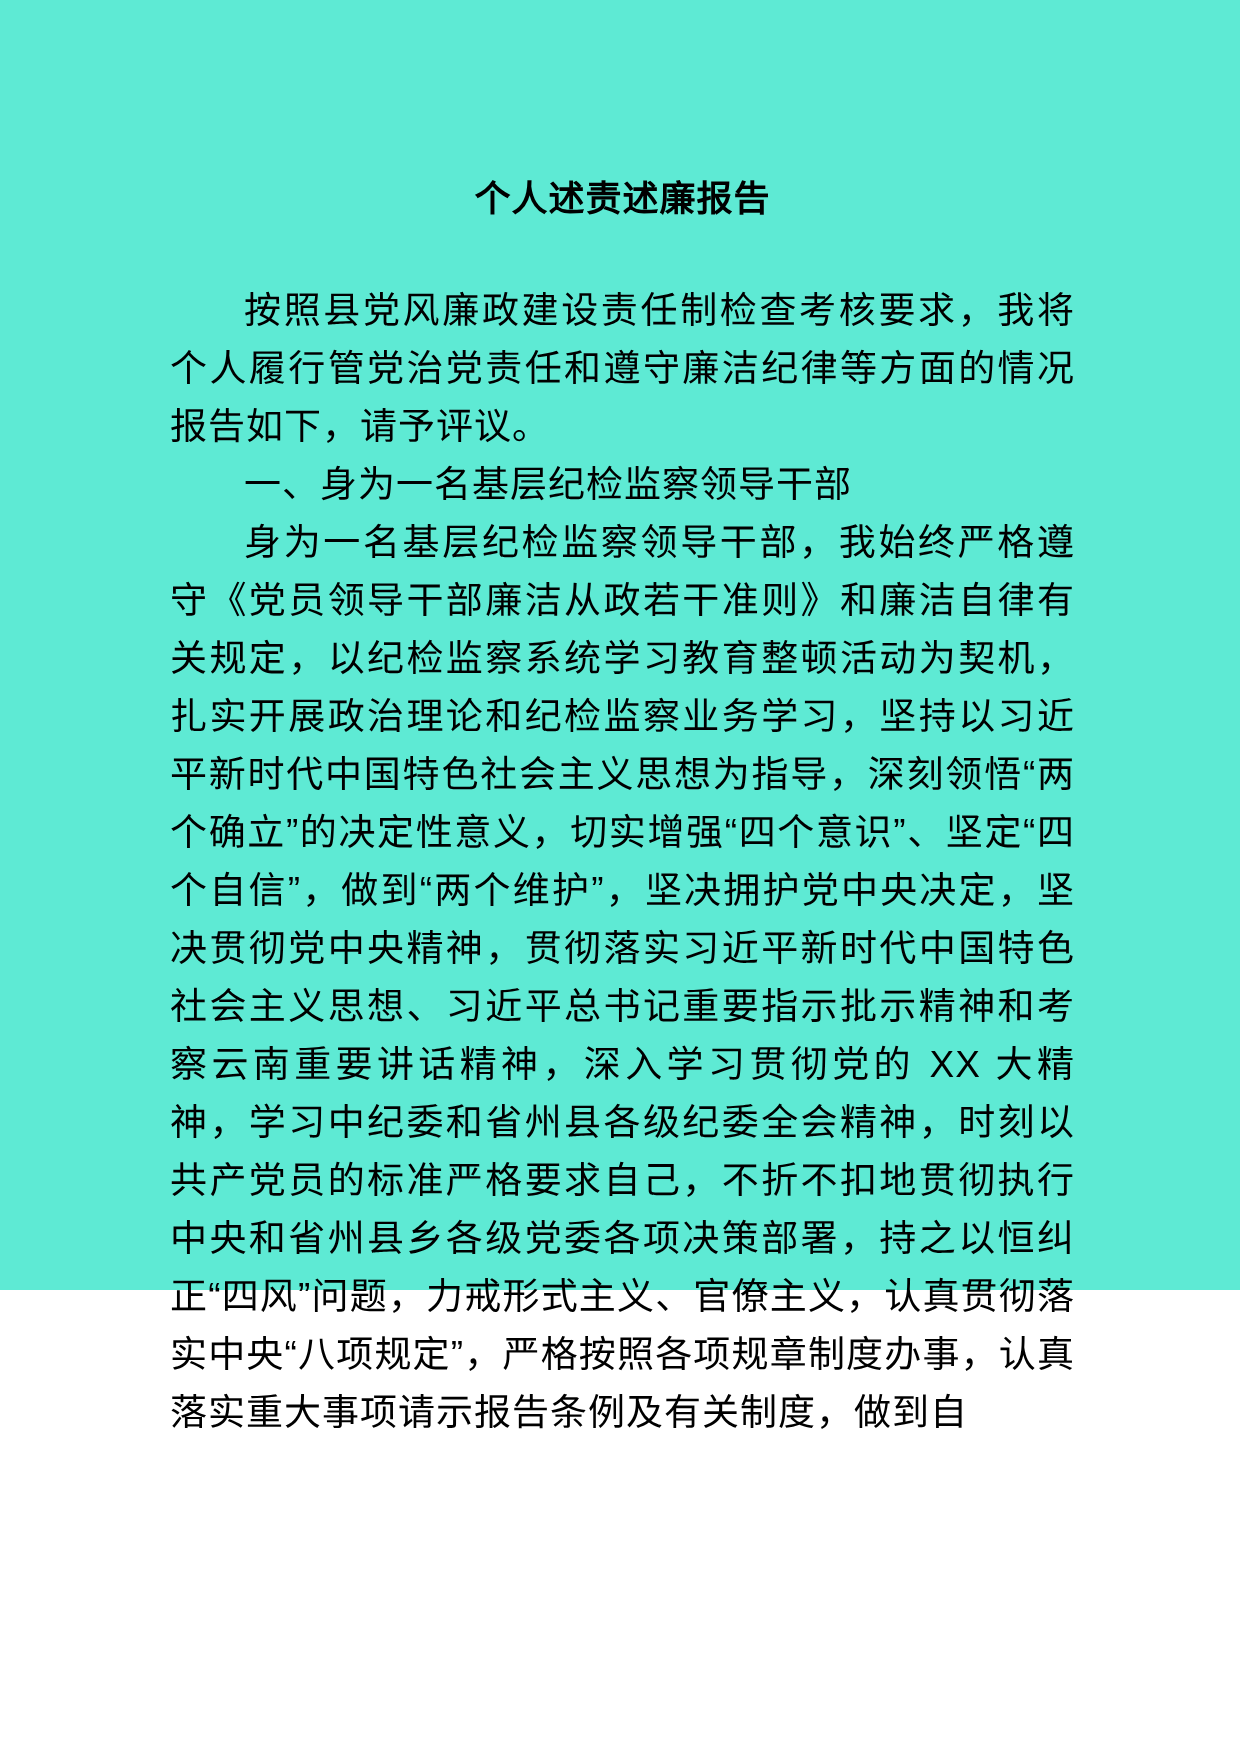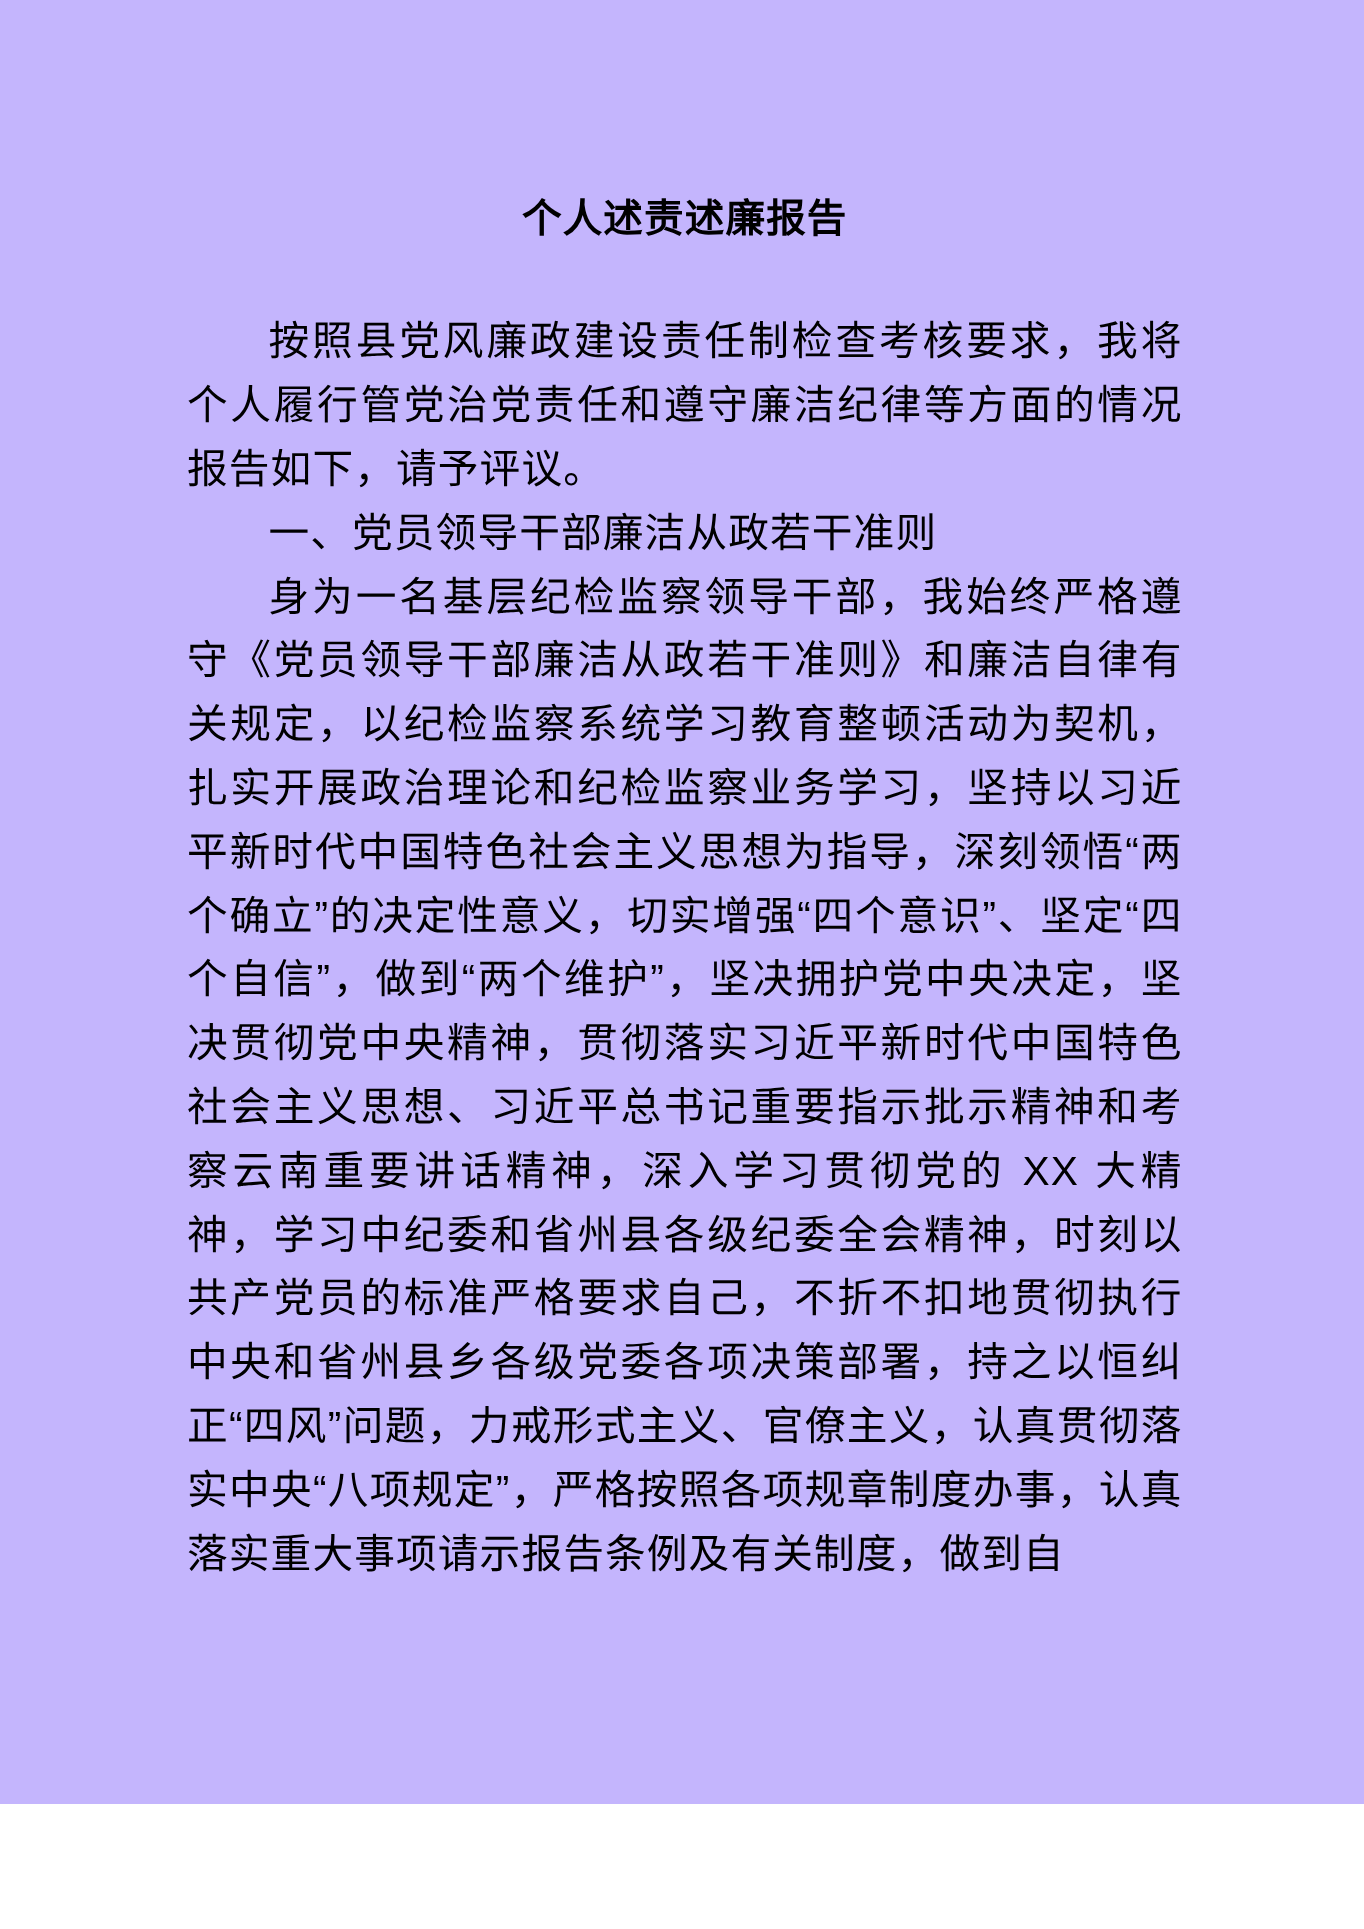--- a/index.html
+++ b/index.html
@@ -10,23 +10,23 @@
   body {
     width: 1240px;
     height: 1754px;
     overflow: hidden;
     font-family: "Liberation Sans", sans-serif;
     color: #000000;
   }
   .page {
     box-sizing: border-box;
     width: 1240px;
-    height: 1640px;
+    height: 1290px;
     padding: 170px 165px 0 170px;
-    background: #c4b5fd;
+    background: #5eead4;
   }
   .doc-title {
     margin: 0 0 54px 0;
     font-size: 36px;
     line-height: 58px;
     font-weight: 700;
     text-align: center;
     letter-spacing: 1px;
   }
   .para {
@@ -42,16 +42,16 @@
   }
 </style>
 </head>
 <body>
 
 <div class="page">
   <h1 class="doc-title">个人述责述廉报告</h1>
 
   <p class="para">按照县党风廉政建设责任制检查考核要求，我将个人履行管党治党责任和遵守廉洁纪律等方面的情况报告如下，请予评议。</p>
 
-  <p class="para">一、党员领导干部廉洁从政若干准则</p>
+  <p class="para">一、身为一名基层纪检监察领导干部</p>
 
   <p class="para">身为一名基层纪检监察领导干部，我始终严格遵守《党员领导干部廉洁从政若干准则》和廉洁自律有关规定，以纪检监察系统学习教育整顿活动为契机，扎实开展政治理论和纪检监察业务学习，坚持以习近平新时代中国特色社会主义思想为指导，深刻领悟“两个确立”的决定性意义，切实增强“四个意识”、坚定“四个自信”，做到“两个维护”，坚决拥护党中央决定，坚决贯彻党中央精神，贯彻落实习近平新时代中国特色社会主义思想、习近平总书记重要指示批示精神和考察云南重要讲话精神，深入学习贯彻党的 XX 大精神，学习中纪委和省州县各级纪委全会精神，时刻以共产党员的标准严格要求自己，不折不扣地贯彻执行中央和省州县乡各级党委各项决策部署，持之以恒纠正“四风”问题，力戒形式主义、官僚主义，认真贯彻落实中央“八项规定”，严格按照各项规章制度办事，认真落实重大事项请示报告条例及有关制度，做到自</p>
 </div>
 
 </body></html>

